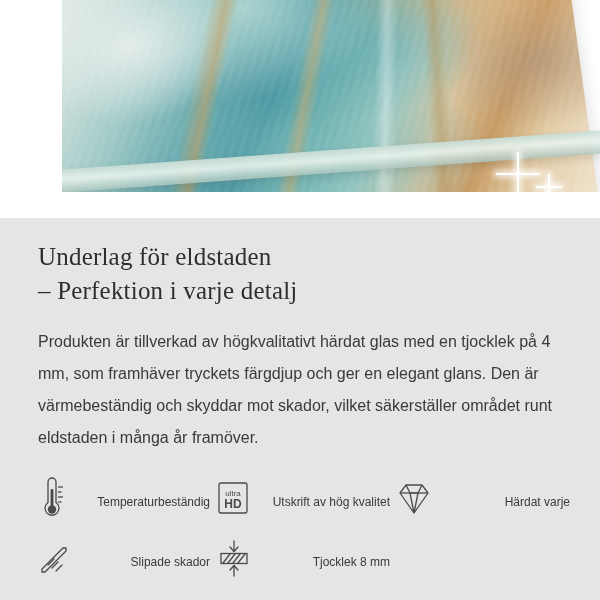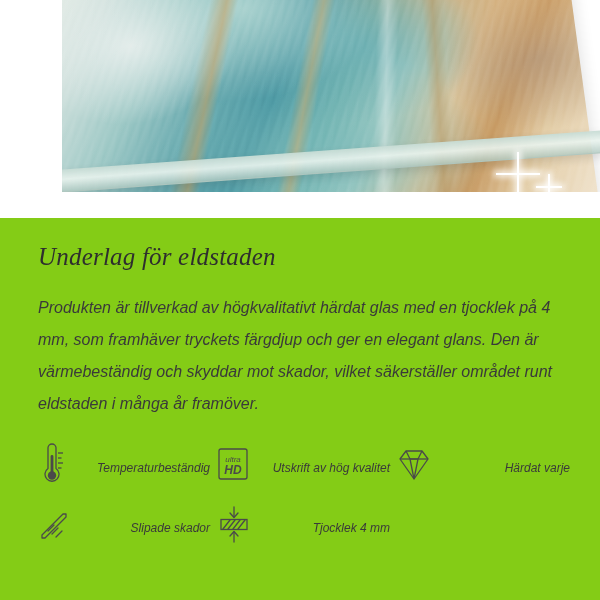--- a/index.html
+++ b/index.html
@@ -11,22 +11,21 @@
     height: 600px;
     background: #ffffff;
     font-family: "Liberation Sans", sans-serif;
     color: #333333;
     overflow: hidden;
   }
   .page {
     position: relative;
     width: 600px;
     height: 600px;
-    background: #84cc16;
-    font-style: italic;
+    background: #e5e5e5;
   }
 
   
   .hero {
     position: relative;
     width: 600px;
     height: 218px;
     overflow: hidden;
     background: #ffffff;
   }
@@ -191,20 +190,21 @@
     <div class="sparkle sparkle-b">
       <span class="v"></span>
         <span class="h"></span>
     </div>
   </div>
 
   <div class="content">
 
     <h1 class="headline">
       <span>Underlag för eldstaden</span>
+      <span class="l2">– Perfektion i varje detalj</span>
     </h1>
 
     <p class="body-copy">Produkten är tillverkad av högkvalitativt härdat glas med en tjocklek på 4 mm, som framhäver tryckets färgdjup och ger en elegant glans. Den är värmebeständig och skyddar mot skador, vilket säkerställer området runt eldstaden i många år framöver.</p>
 
     <div class="features">
 
       <div class="feature">
         <div class="feature-icon">
           <svg width="44" height="46" viewBox="0 0 44 46" fill="none" stroke="#4a4a4a" stroke-width="1.3">
             <path d="M18 6a4 4 0 0 1 8 0v20.5a7 7 0 1 1-8 0V6z"></path>
@@ -263,18 +263,18 @@
             <path d="M20 11 L24 15.5 L28 11" stroke-linejoin="round"></path>
             <rect x="11" y="17.5" width="26" height="10" fill="none"></rect>
             <line x1="13" y1="27" x2="20" y2="18"></line>
             <line x1="18" y1="27" x2="25" y2="18"></line>
             <line x1="23" y1="27" x2="30" y2="18"></line>
             <line x1="28" y1="27" x2="35" y2="18"></line>
             <line x1="24" y1="40" x2="24" y2="30"></line>
             <path d="M20 34 L24 29.5 L28 34" stroke-linejoin="round"></path>
           </svg>
         </div>
-        <div class="feature-label">Tjocklek 4 mm</div>
+        <div class="feature-label">Tjocklek 8 mm</div>
       </div>
 
     </div>
   </div>
 </div>
 
 </body></html>

